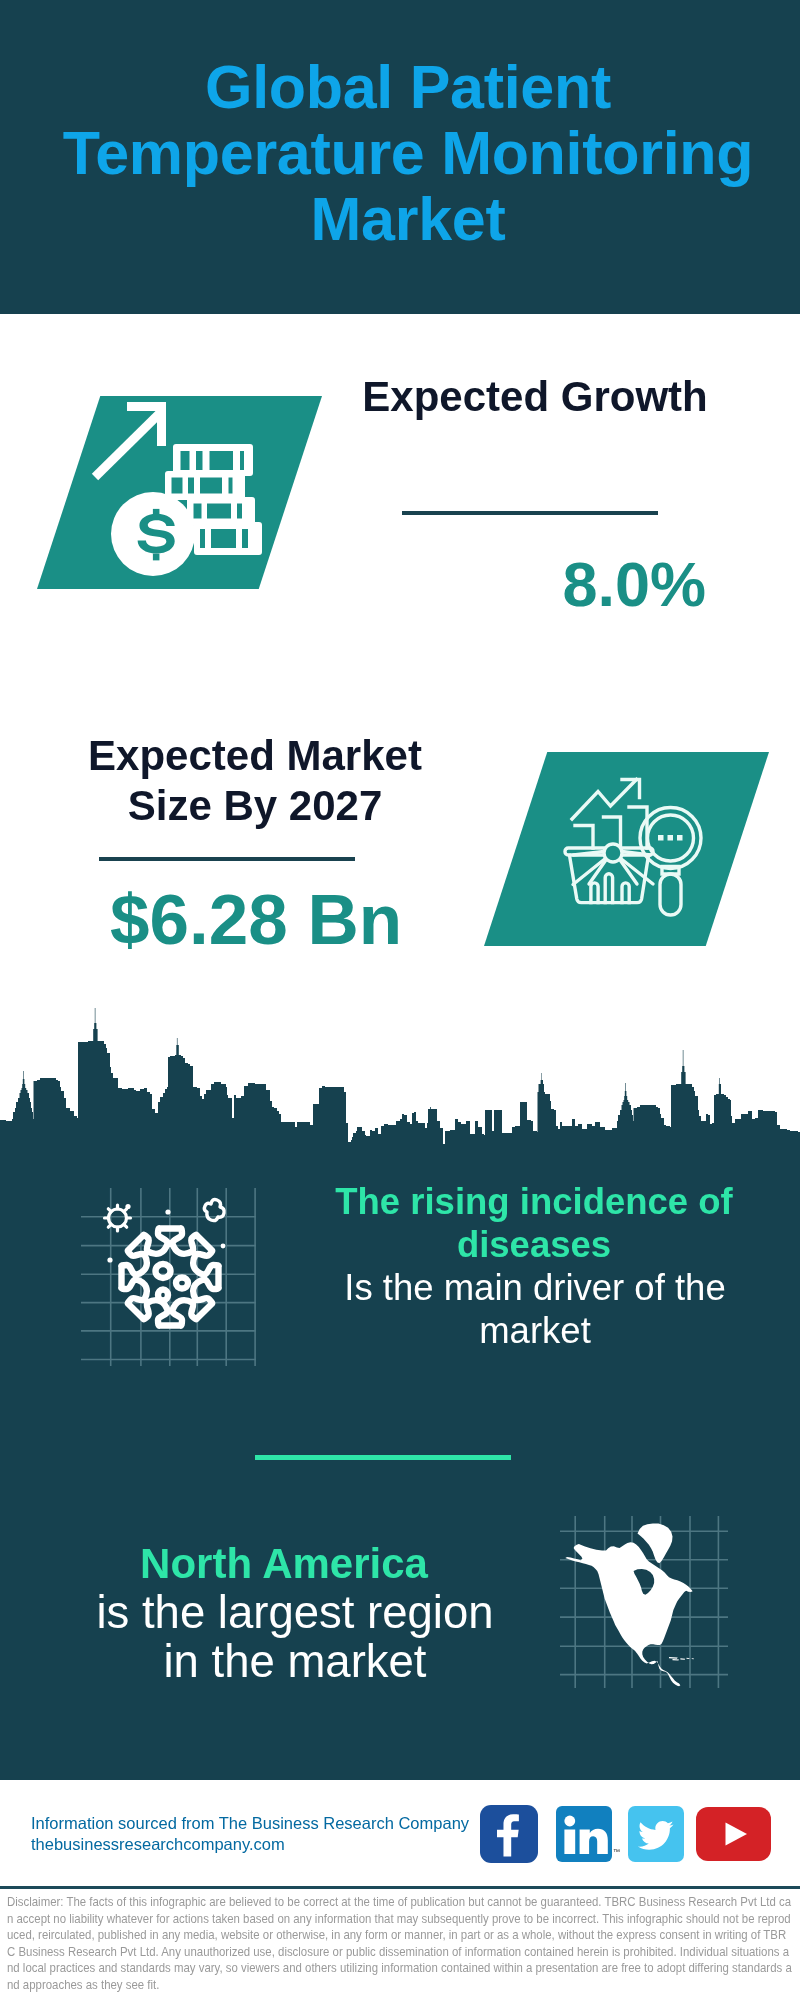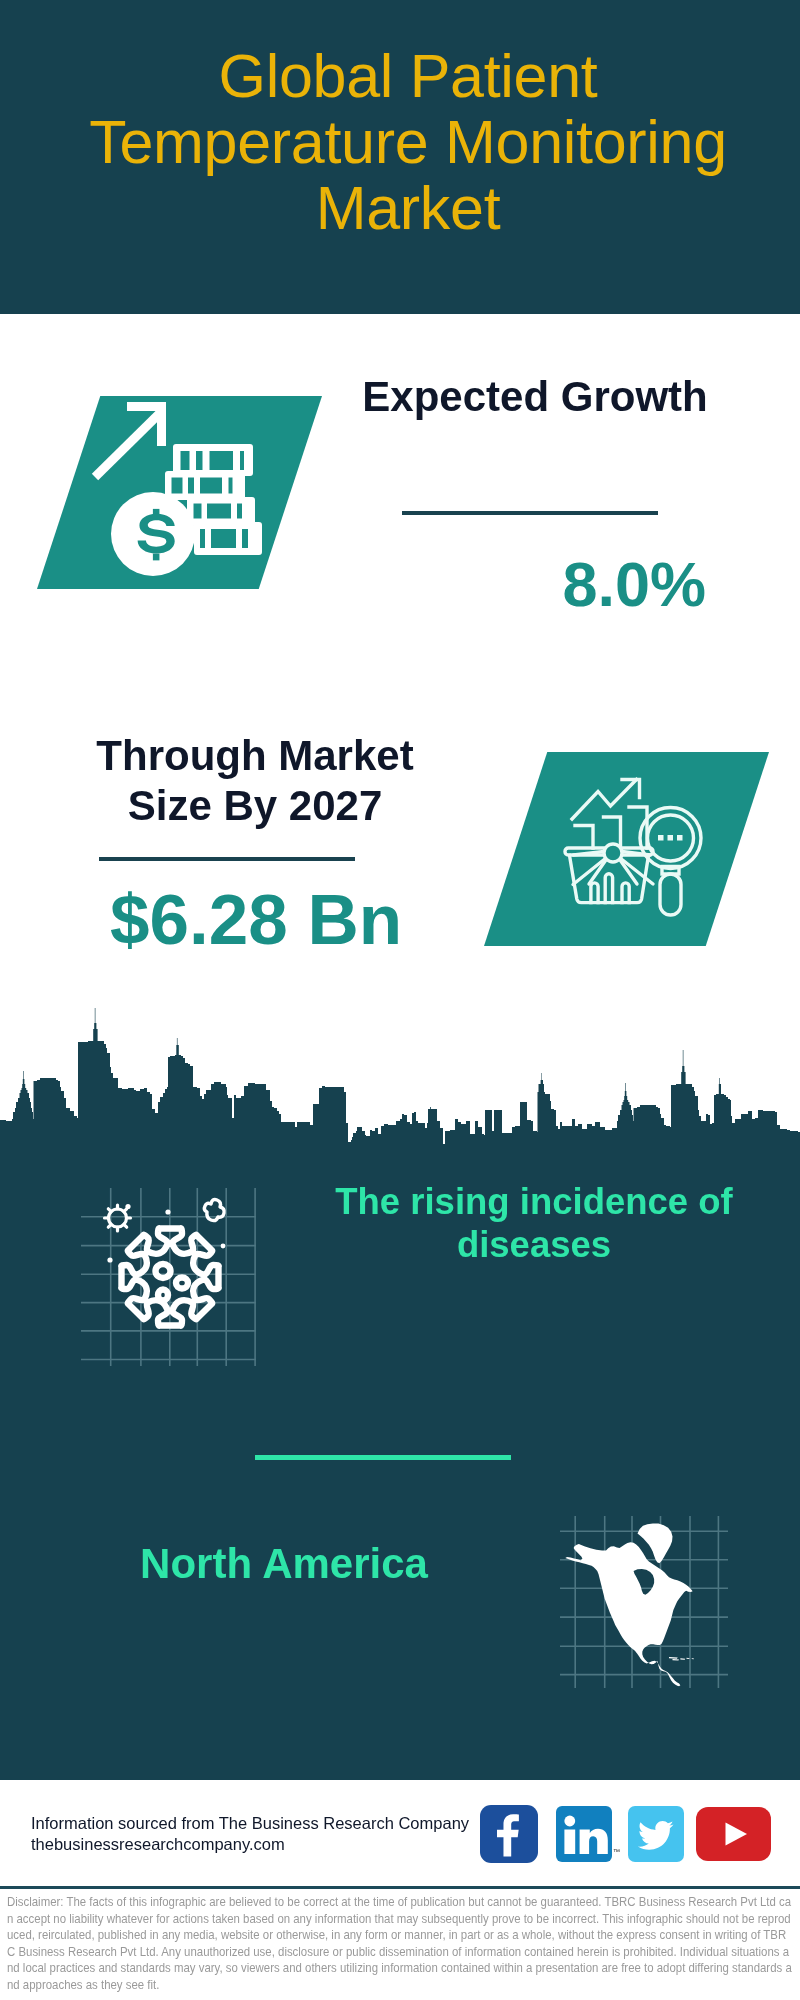--- a/index.html
+++ b/index.html
@@ -3,36 +3,36 @@
 <meta charset="utf-8">
 <title>Global Patient Temperature Monitoring Market</title>
 <style>
   *{box-sizing:border-box;}
   html,body{margin:0;padding:0;}
   body{width:800px;height:2000px;background:#ffffff;font-family:"Liberation Sans",sans-serif;}
   .page{position:relative;width:800px;height:2000px;overflow:hidden;background:#fff;}
 
   
   .hdr{position:absolute;left:0;top:0;width:800px;height:314px;background:#16414f;}
-  .hdr-title{position:absolute;left:58px;top:43px;width:700px;text-align:center;color:#eab308;
-    font-size:61px;font-weight:normal;line-height:66px;letter-spacing:-0.3px;}
+  .hdr-title{position:absolute;left:58px;top:54px;width:700px;text-align:center;color:#0ea5e9;
+    font-size:61px;font-weight:bold;line-height:66px;letter-spacing:-0.3px;}
 
   
   .para{position:absolute;background:#1a8f86;clip-path:polygon(22.2% 0, 100% 0, 77.8% 100%, 0 100%);}
 
   .stat-label{position:absolute;color:#0f172a;font-weight:bold;font-size:42px;line-height:50px;text-align:center;}
   .stat-rule{position:absolute;height:4px;background:#19424f;}
   .stat-value{position:absolute;color:#1a8f86;font-weight:bold;text-align:center;}
 
   .blk-title{position:absolute;color:#2ee5a8;font-weight:bold;text-align:center;}
   .blk-sub{position:absolute;color:#ffffff;font-weight:normal;text-align:center;}
   .mid-rule{position:absolute;height:5px;background:#2ee5a8;}
 
   
-  .ft-text{position:absolute;color:#0f172a;font-size:16.5px;line-height:21px;}
+  .ft-text{position:absolute;color:#0369a1;font-size:16.5px;line-height:21px;}
   .social{position:absolute;}
   .ft-divider{position:absolute;left:0;width:800px;height:3px;background:#1d4a59;}
   .disclaimer{position:absolute;color:#9a9a9a;font-size:13.6px;line-height:16.6px;text-align:left;word-break:break-all;transform:scaleX(0.84);transform-origin:0 0;}
 </style>
 </head>
 <body>
 
 <div class="page">
 
   <div class="hdr">
@@ -75,21 +75,21 @@
     </g>
   </svg>
 
   <div class="stat-label" style="left:335px;top:372px;width:400px;">
     <span>Expected Growth</span><br>
   </div>
   <div class="stat-rule" style="left:402px;top:511px;width:256px;"></div>
   <div class="stat-value" style="left:424px;top:536px;width:282px;font-size:63px;line-height:97px;text-align:right;white-space:nowrap;">8.0%</div>
 
   <div class="stat-label" style="left:55px;top:731px;width:400px;">
-    <span>Through Market</span><br>
+    <span>Expected Market</span><br>
     <span>Size By 2027</span>
   </div>
   <div class="stat-rule" style="left:99px;top:857px;width:256px;"></div>
   <div class="stat-value" style="left:110px;top:884px;width:320px;font-size:71px;line-height:72px;text-align:left;white-space:nowrap;">$6.28 Bn</div>
 
   <div class="para" style="left:484px;top:752px;width:285px;height:194px;"></div>
   <svg style="position:absolute;left:560px;top:772px;" width="150" height="150" viewBox="560 772 150 150">
     <g fill="none" stroke="#eafaf6" stroke-width="3.4" stroke-linecap="square" stroke-linejoin="miter">
 
       <path d="M572,819 L598,791.5 L610.5,806 L636.5,779.5"></path>
@@ -172,24 +172,32 @@
       <circle cx="223" cy="1246" r="2.4"></circle>
       <circle cx="110" cy="1260" r="2.6"></circle>
     </g>
     <path fill="none" stroke="#ffffff" stroke-width="3.4" stroke-linejoin="round" d="M207,1212 q-4,-2 -2,-6 q2,-4 6,-2 q1,-6 6,-4 q5,2 3,7 q5,1 4,6 q-1,5 -6,4 q-2,5 -7,3 q-5,-2 -4,-8 z"></path>
   </svg>
 
   <div class="blk-title" style="left:334px;top:1181px;width:400px;font-size:36.5px;line-height:42.5px;">
     <span>The rising incidence of</span><br>
     <span>diseases</span>
   </div>
+  <div class="blk-sub" style="left:335px;top:1267px;width:400px;font-size:36.5px;line-height:42.5px;">
+    <span>Is the main driver of the</span><br>
+    <span>market</span>
+  </div>
 
   <div class="mid-rule" style="left:255px;top:1455px;width:256px;"></div>
 
   <div class="blk-title" style="left:84px;top:1539px;width:400px;font-size:42px;line-height:49px;">North America</div>
+  <div class="blk-sub" style="left:95px;top:1588px;width:400px;font-size:45.5px;line-height:49px;">
+    <span>is the largest region</span><br>
+    <span>in the market</span>
+  </div>
 
   <svg style="position:absolute;left:556px;top:1512px;" width="174" height="178" viewBox="556 1512 174 178">
     <g stroke="#4d7682" stroke-width="1.6" fill="none">
       <path d="M575.2,1516 V1688"></path>
         <path d="M604.7,1516 V1688"></path>
         <path d="M632,1516 V1688"></path>
       <path d="M660.5,1516 V1688"></path>
         <path d="M690,1516 V1688"></path>
         <path d="M718.4,1516 V1688"></path>
       <path d="M560,1531.3 H728"></path>

